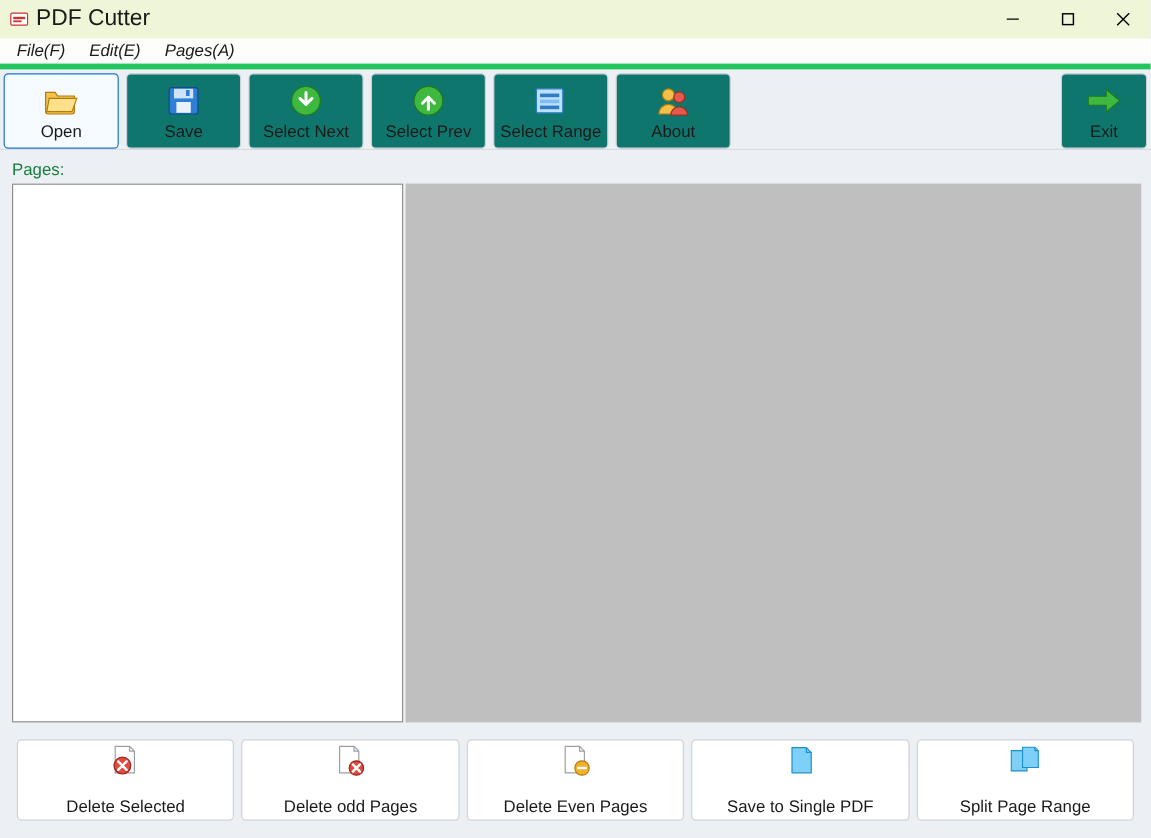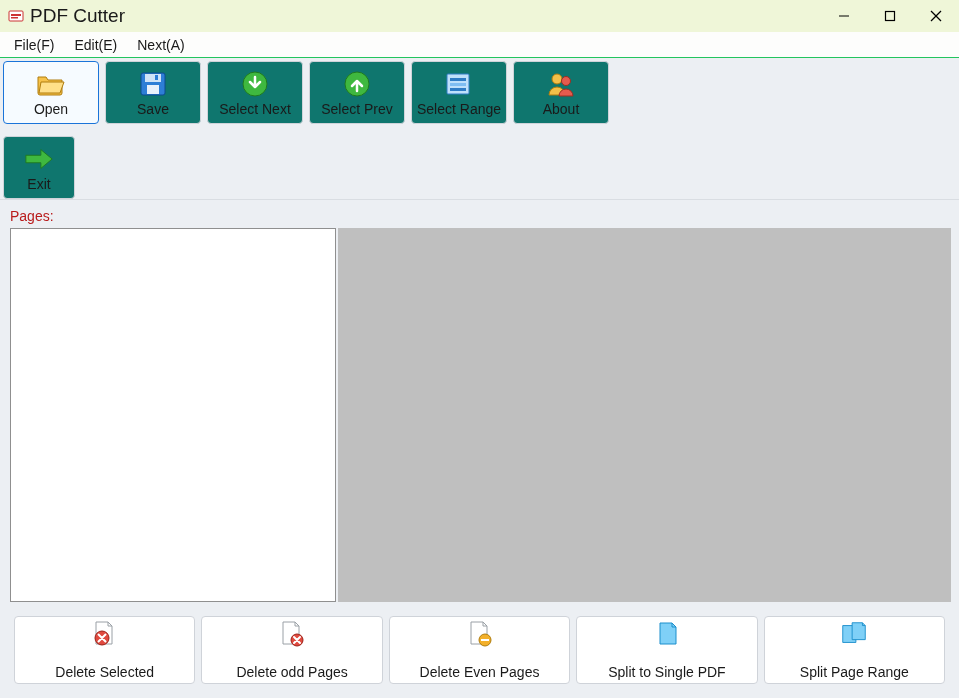--- a/index.html
+++ b/index.html
@@ -39,37 +39,37 @@
   .window-controls .ctrl {
     width: 46px;
     display: flex; align-items: center; justify-content: center;
     font-size: 14px;
   }
   
   .menubar {
     height: 26px;
     background: #fdfdfc;
     display: flex;
-    align-items: center;
+    align-items: flex-end;
     padding: 0 4px;
-    border-bottom: 1px solid #22c55e;
+    border-bottom: 5px solid #22c55e;
+    font-style: italic;
   }
   .menubar .menuitem {
     padding: 3px 10px;
     font-size: 14px;
   }
   
   .toolbar-row {
     display: flex;
     align-items: flex-start;
     padding: 3px 3px 0 3px;
     gap: 6px;
     background: #eceff3;
     border-bottom: 1px solid #d9dde2;
-    flex-direction: column;
   }
   .toolbar-left { display: flex; gap: 6px; }
   .toolbar-spacer { flex: 1; }
   .tbtn {
     width: 96px;
     height: 63px;
     background: #0f766e;
     border: 1px solid #cfd3d9;
     border-radius: 4px;
     display: flex;
@@ -86,21 +86,21 @@
   }
   .tbtn .ticon {
     width: 30px; height: 28px;
     display: flex; align-items: center; justify-content: center;
   }
   .tbtn .tlabel { line-height: 1; }
   
   .pages-label {
     padding: 8px 10px 2px 10px;
     font-size: 14px;
-    color: #b91c1c;
+    color: #15803d;
   }
   .workarea {
     flex: 1;
     display: flex;
     gap: 2px;
     padding: 2px 2px 6px 10px;
     min-height: 0;
   }
   .pages-panel {
     width: 326px;
@@ -165,21 +165,21 @@
           <line x1="1" y1="1" x2="11" y2="11" stroke="#000" stroke-width="1.2"></line>
           <line x1="11" y1="1" x2="1" y2="11" stroke="#000" stroke-width="1.2"></line>
         </svg>
     </div>
   </div>
 </div>
 
 <div class="menubar">
   <div class="menuitem">File(F)</div>
   <div class="menuitem">Edit(E)</div>
-  <div class="menuitem">Next(A)</div>
+  <div class="menuitem">Pages(A)</div>
 </div>
 
 <div class="toolbar-row">
   <div class="toolbar-left">
     <div class="tbtn active">
       <span class="ticon">
         <svg width="30" height="26" viewBox="0 0 30 26">
           <path d="M2 6 h8 l2 3 h14 v13 a2 2 0 0 1 -2 2 H4 a2 2 0 0 1 -2 -2 Z" fill="#f6c24a" stroke="#b07d0e" stroke-width="1"></path>
           <path d="M5 11 h23 l-4 11 H3 Z" fill="#ffe08a" stroke="#b07d0e" stroke-width="1"></path>
         </svg>
@@ -290,21 +290,21 @@
     </span>
     <span>Delete Even Pages</span>
   </div>
   <div class="bbtn">
     <span class="bicon">
       <svg width="30" height="28" viewBox="0 0 30 28">
         <path d="M8 3 h12 l4 4 v17 H8 Z" fill="#7fd0f7" stroke="#1d8fcc"></path>
         <path d="M20 3 v4 h4" fill="none" stroke="#1d8fcc"></path>
       </svg>
     </span>
-    <span>Split to Single PDF</span>
+    <span>Save to Single PDF</span>
   </div>
   <div class="bbtn">
     <span class="bicon">
       <svg width="32" height="28" viewBox="0 0 32 28">
         <path d="M4 5 h11 l3 3 v15 H4 Z" fill="#7fd0f7" stroke="#1d8fcc"></path>
         <path d="M14 2 h11 l3 3 v15 H14 Z" fill="#7fd0f7" stroke="#1d8fcc"></path>
         <path d="M25 2 v3 h3" fill="none" stroke="#1d8fcc"></path>
       </svg>
     </span>
     <span>Split Page Range</span>

